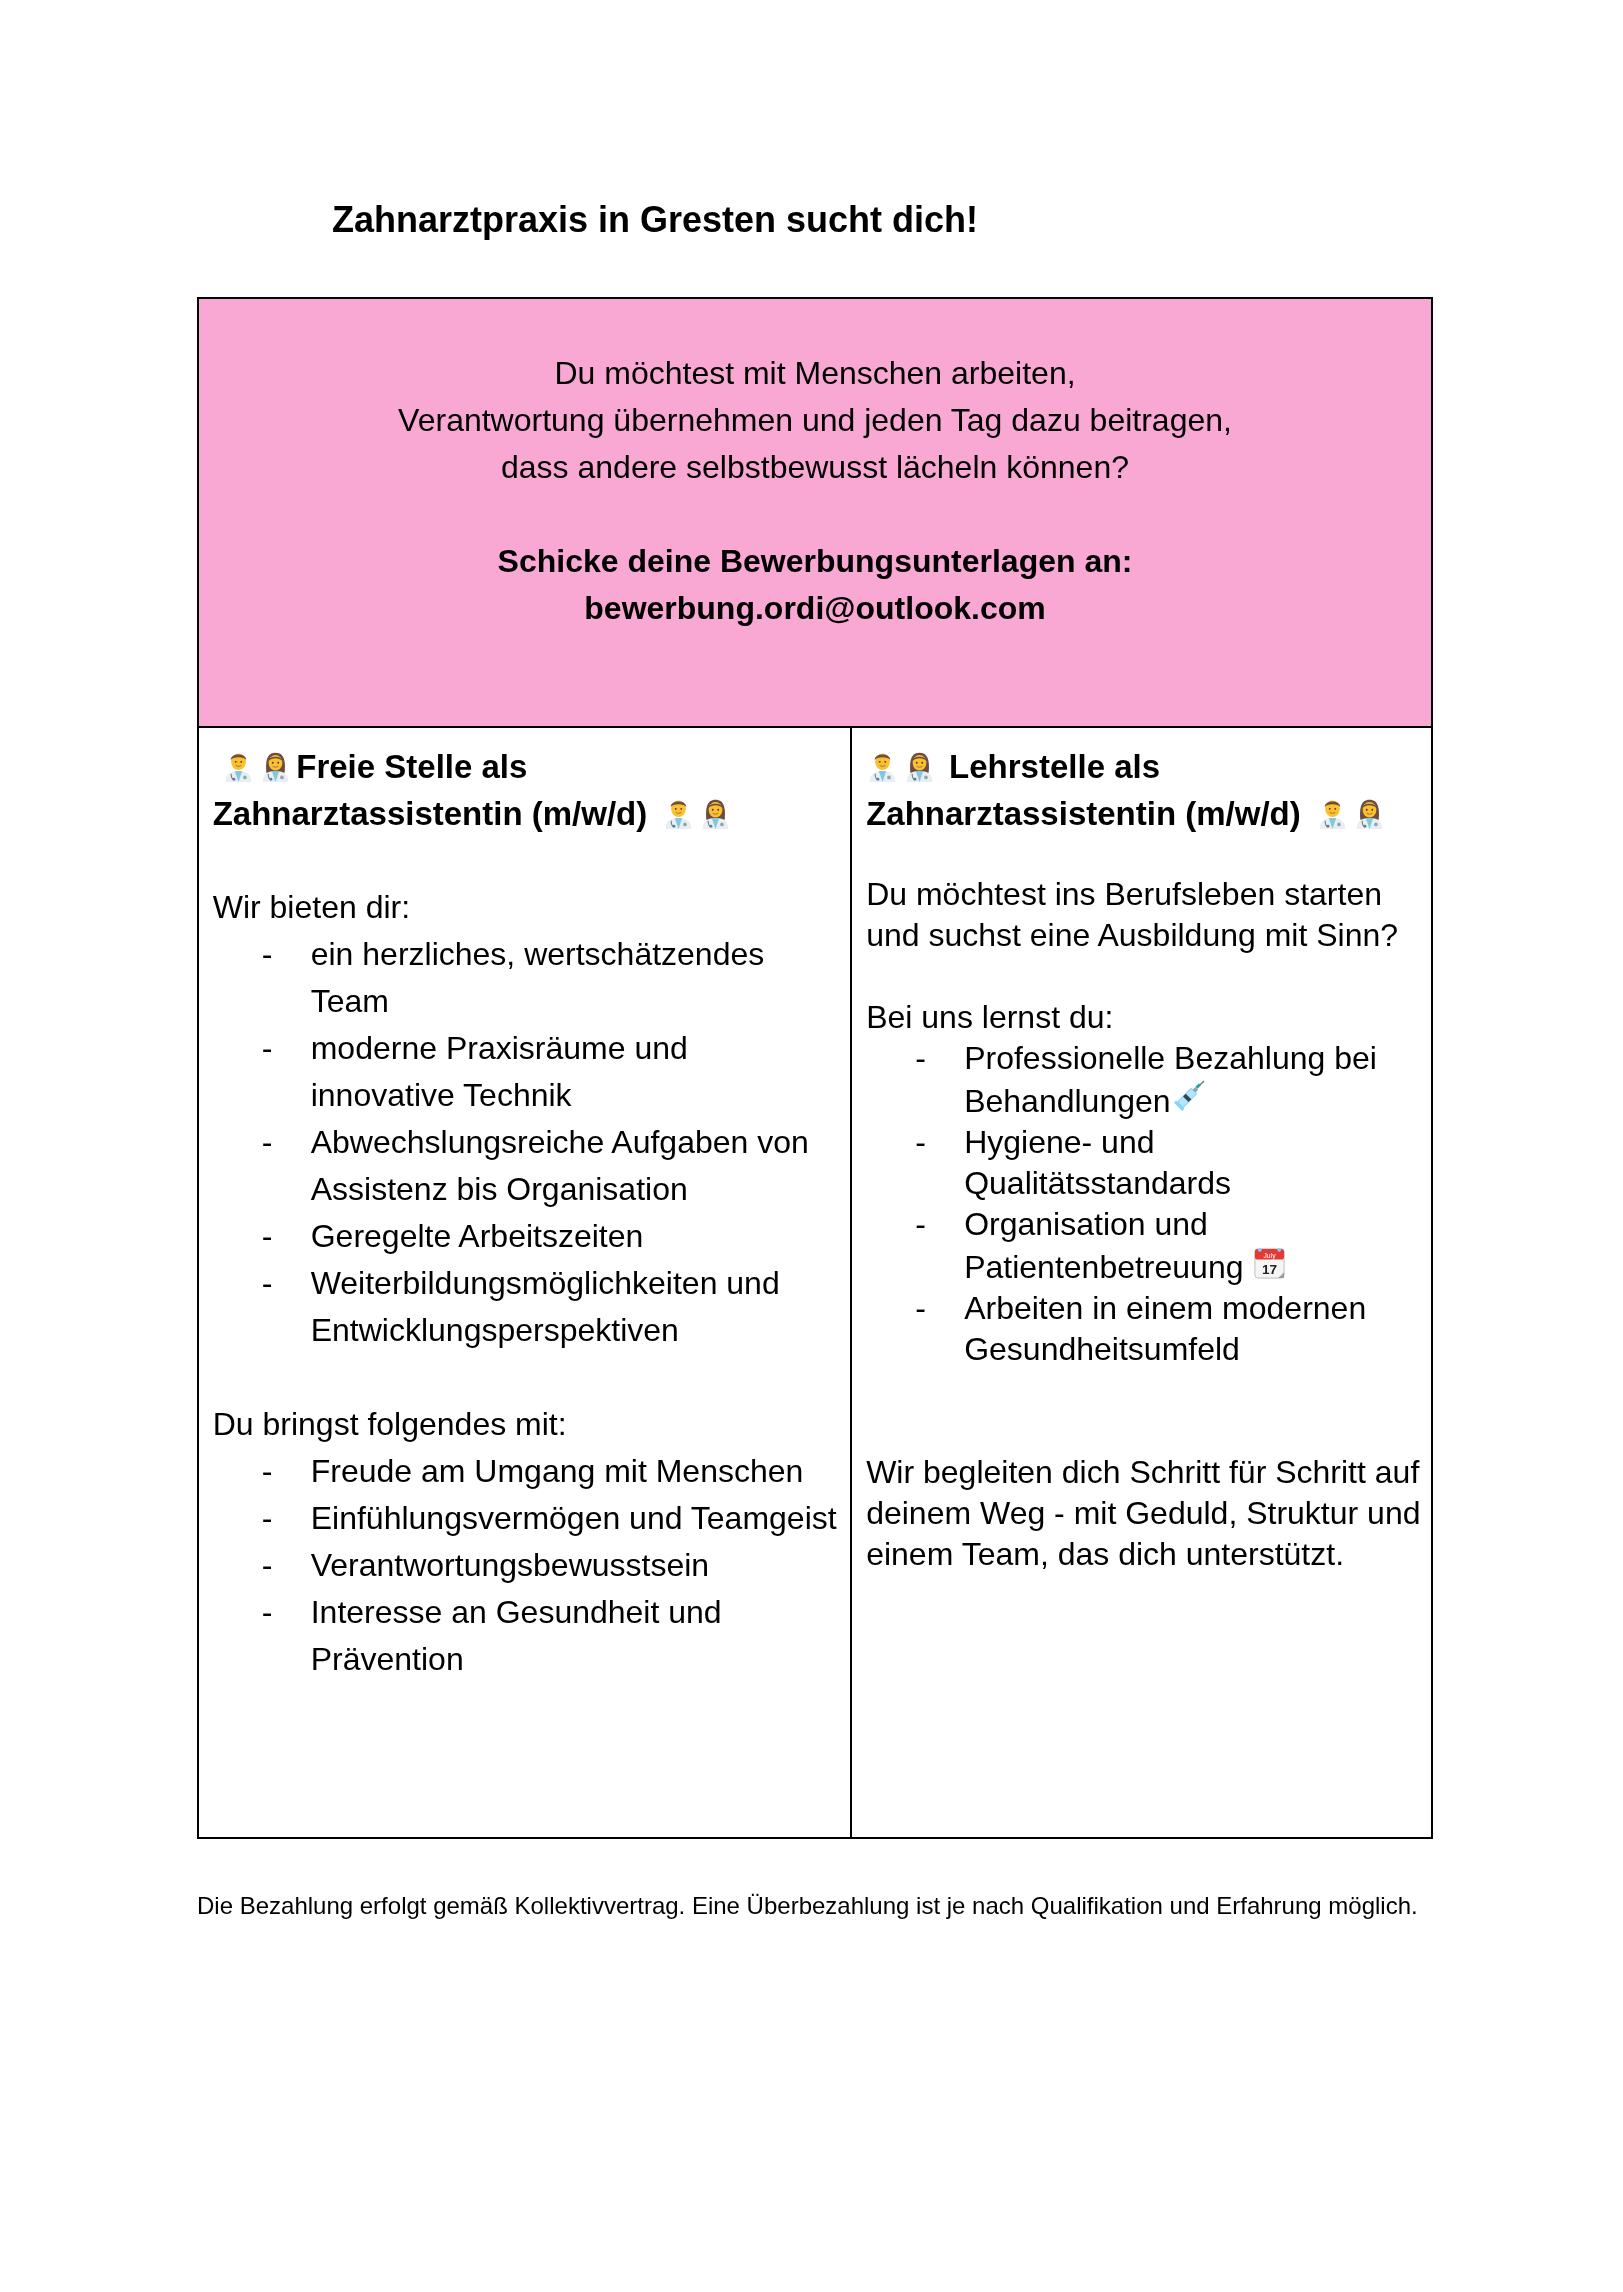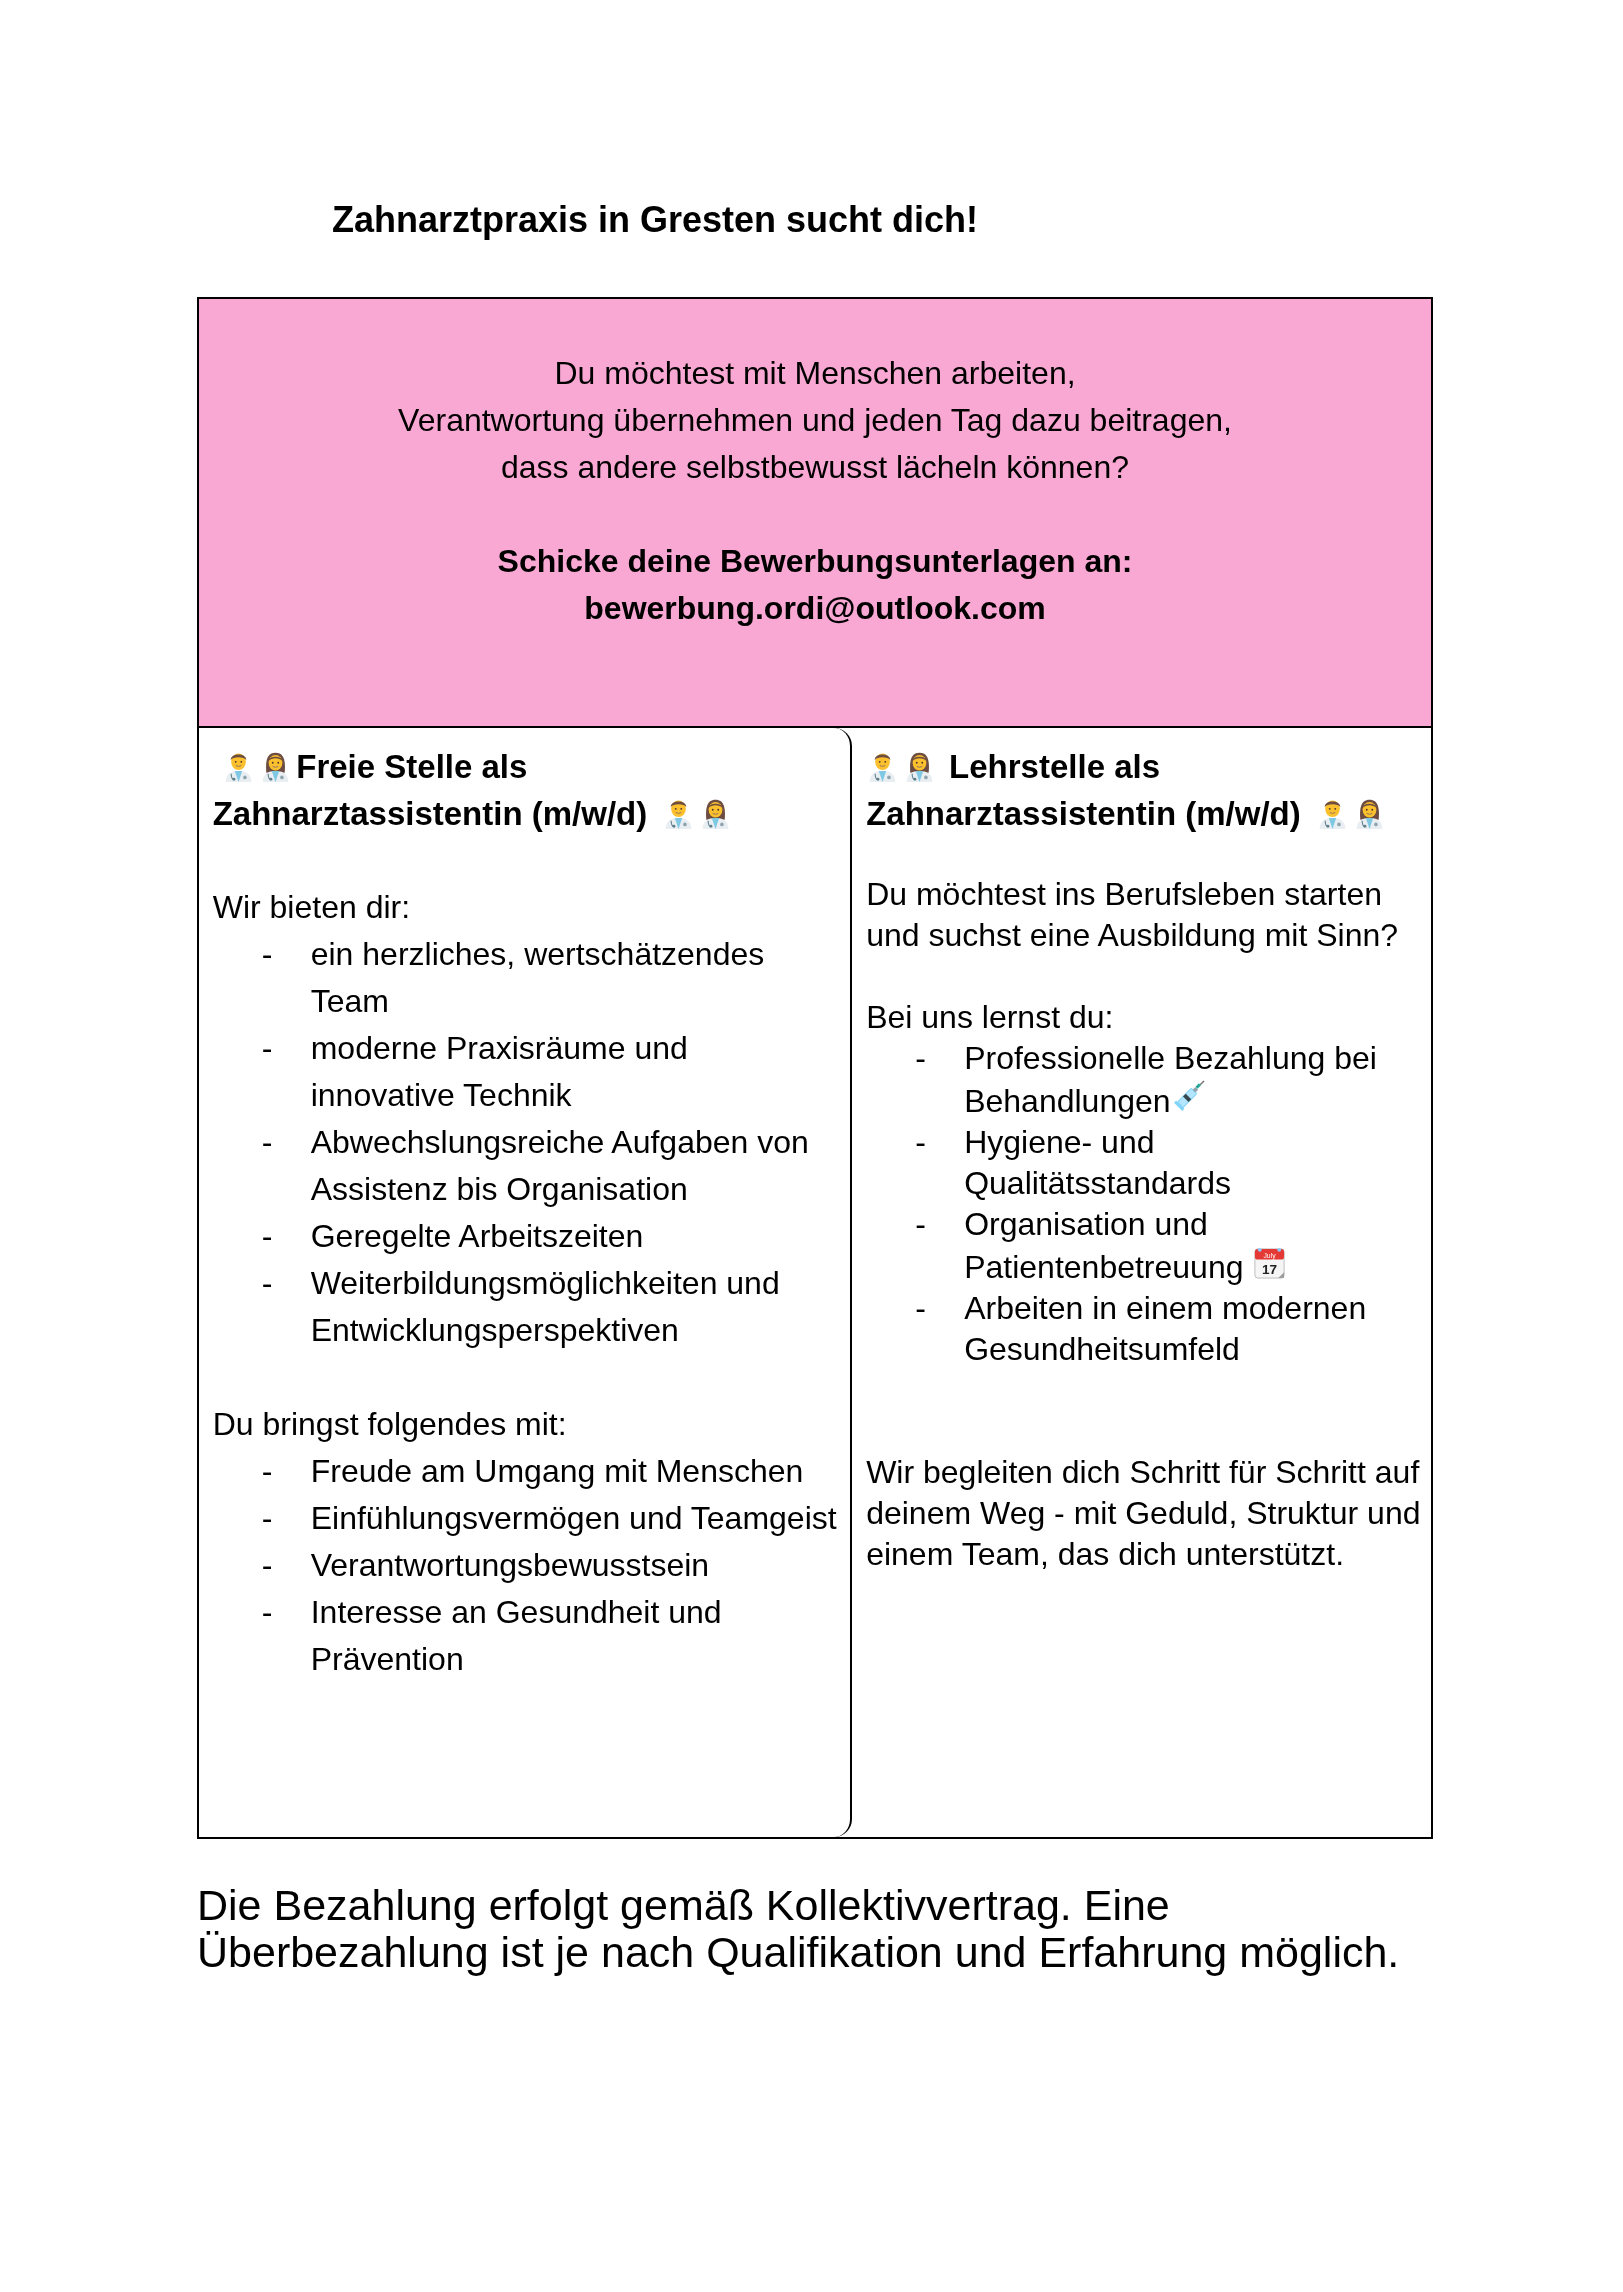--- a/index.html
+++ b/index.html
@@ -53,21 +53,20 @@
     }
     .col {
       box-sizing: border-box;
       font-size: 32px;
       line-height: 47px;
     }
     .col-left {
       width: 697px;
       border-right: 2.9px solid #000;
       padding: 14.7px 9.8px 0 13.7px;
-      border-radius: 18px;
     }
     .col-right {
       width: 617px;
       padding: 14.7px 9.8px 0 13.7px;
       line-height: 41px;
     }
     .col-title {
       font-weight: bold;
       font-size: 33px;
       margin: 0;
@@ -104,21 +103,21 @@
       width: 35px;
       height: 35px;
       vertical-align: -2px;
     }
     .inline-icon svg { width: 100%; height: 100%; display: block; }
     .footer-text {
       position: absolute;
       left: 197px;
       top: 1882px;
       width: 1255px;
-      font-size: 43px;
+      font-size: 24px;
       line-height: 47px;
       margin: 0;
     }
   </style>
 </head>
 <body>
 
 <svg width="0" height="0" style="position:absolute">
   <defs>
     <symbol id="man-hw" viewBox="0 0 36 36">

